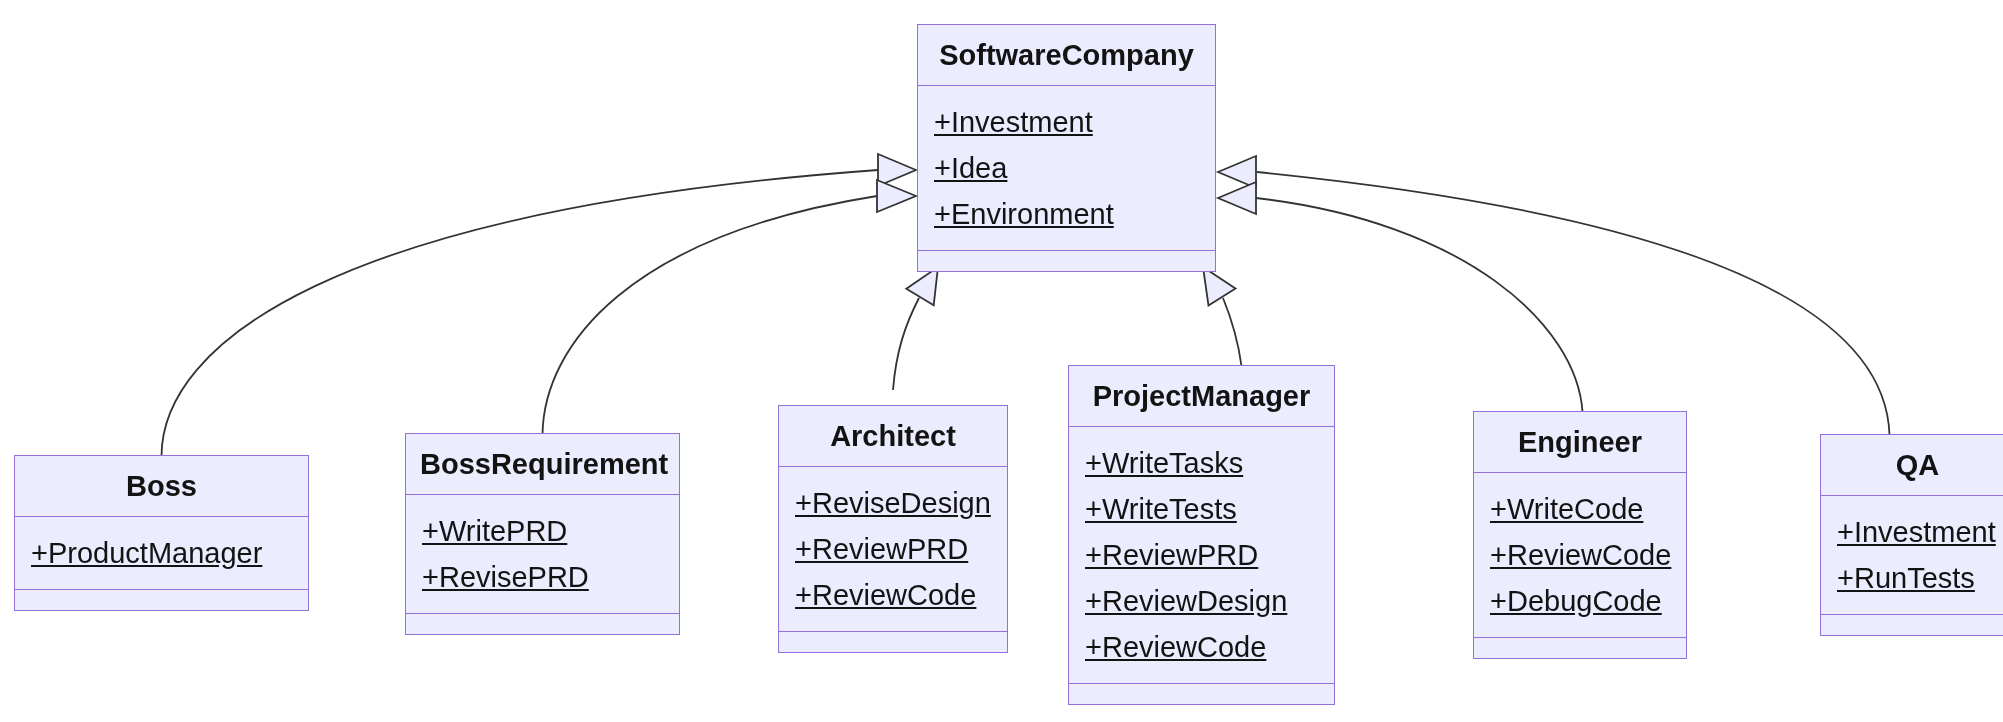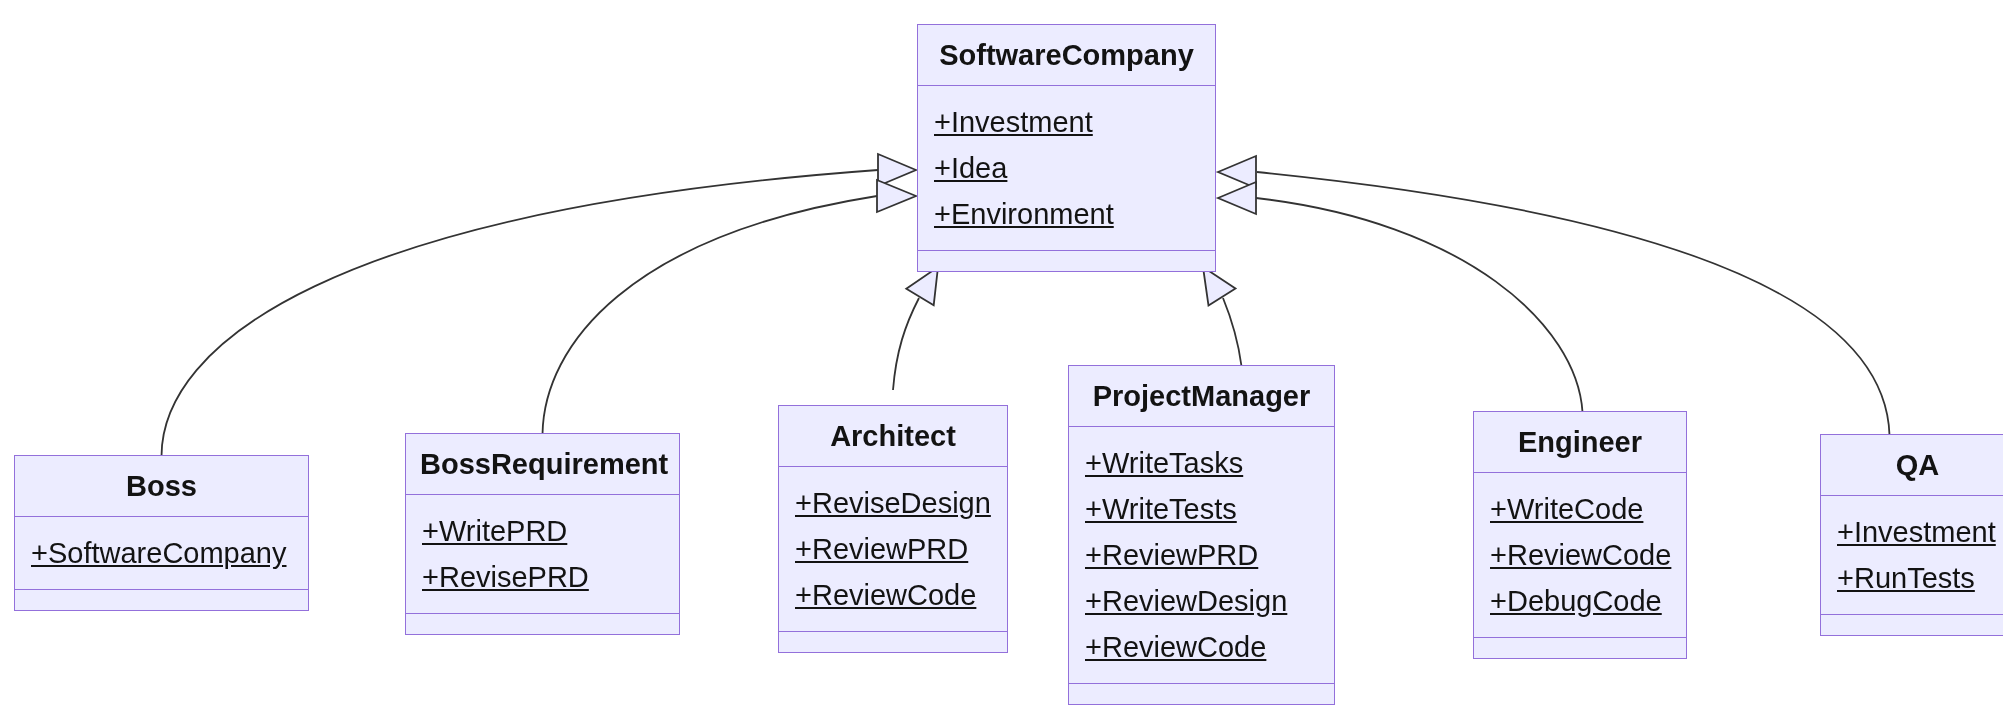--- a/index.html
+++ b/index.html
@@ -91,21 +91,21 @@
       <div class="member">+Investment</div>
       <div class="member">+Idea</div>
       <div class="member">+Environment</div>
     </div>
     <div class="class-methods"></div>
   </div>
 
   <div class="class-box" style="left:14px; top:455px; width:295px;">
     <div class="class-title">Boss</div>
     <div class="class-attrs">
-      <div class="member">+SoftwareCompany</div>
+      <div class="member">+ProductManager</div>
     </div>
     <div class="class-methods"></div>
   </div>
 
   <div class="class-box" style="left:405px; top:433px; width:275px;">
     <div class="class-title">BossRequirement</div>
     <div class="class-attrs">
       <div class="member">+WritePRD</div>
       <div class="member">+RevisePRD</div>
     </div>

